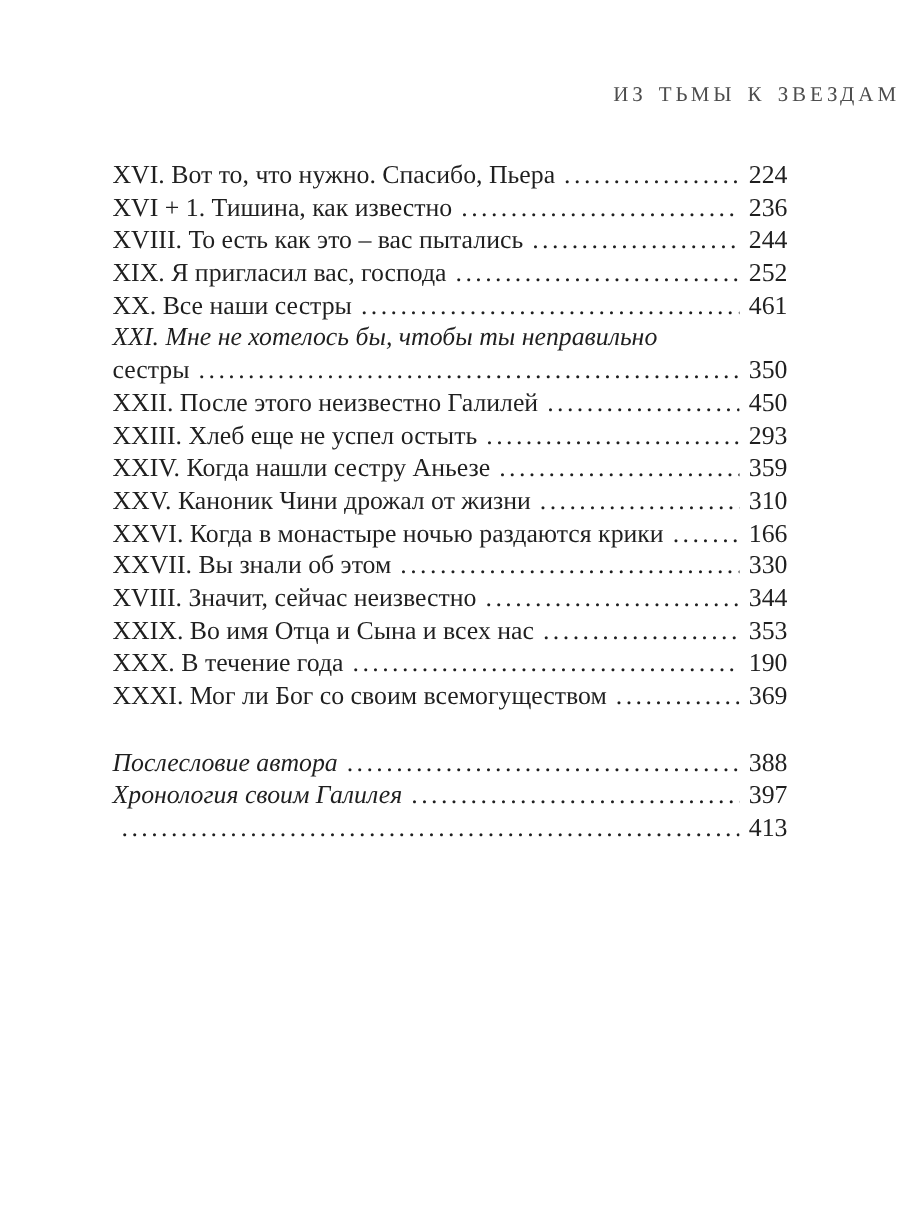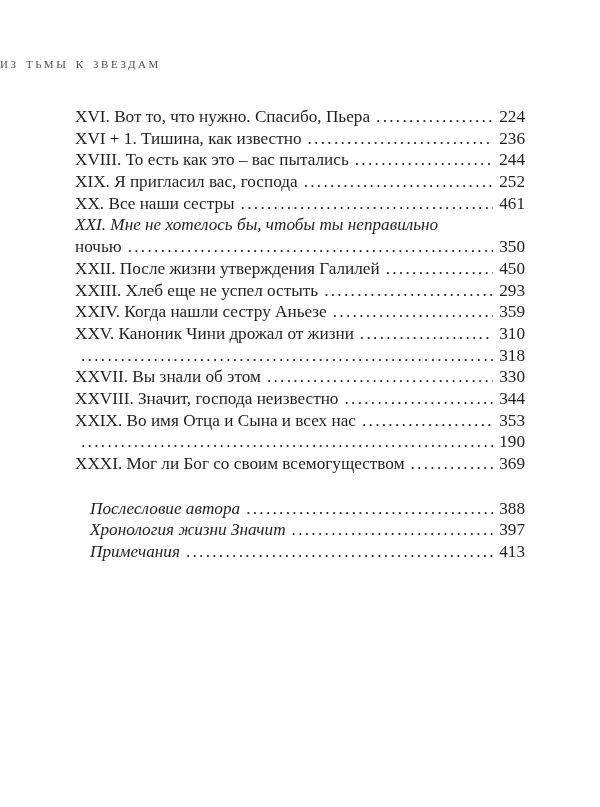--- a/index.html
+++ b/index.html
@@ -14,22 +14,22 @@
     font-family: "Liberation Serif", "DejaVu Serif", serif;
     color: #1f1f1f;
     overflow: hidden;
   }
 
   .running-head {
     position: absolute;
     top: 57px;
     left: 0;
     width: 100%;
-    text-align: left;
-    font-size: 11px;
+    text-align: right;
+    font-size: 14px;
     line-height: 14px;
     letter-spacing: 2.6px;
     word-spacing: 2px;
     color: #4d4d4d;
   }
 
   .toc {
     position: absolute;
     top: 106px;
     left: 75px;
@@ -58,21 +58,21 @@
     margin-right: 6px;
   }
   .toc-dots::after {
     content: "..........................................................................................................";
     letter-spacing: 2.3px;
   }
 
   .toc-page { flex: 0 0 auto; white-space: nowrap; }
 
   .back-matter { margin-top: 23px; }
-  .back-matter .toc-title { font-style: italic; margin-left: 15px; }
+  .back-matter .toc-title { font-style: italic; }
 </style>
 </head>
 <body>
 
 <div class="page">
   <div class="running-head">ИЗ ТЬМЫ К ЗВЕЗДАМ</div>
 
   <div class="toc">
     <div id="chapters-list">
         <div class="toc-row">
@@ -98,84 +98,85 @@
         <div class="toc-row">
     <span class="toc-title">XX. Все наши сестры</span>
     <span class="toc-dots"></span>
     <span class="toc-page">461</span>
   </div>
         <div class="toc-row no-leader">
     <span class="toc-title">XXI. Мне не хотелось бы, чтобы ты неправильно</span>
 
   </div>
         <div class="toc-row">
-    <span class="toc-title">ночью</span>
+    <span class="toc-title">сестры</span>
     <span class="toc-dots"></span>
     <span class="toc-page">350</span>
   </div>
         <div class="toc-row">
-    <span class="toc-title">XXII. После жизни утверждения Галилей</span>
+    <span class="toc-title">XXII. После этого неизвестно Галилей</span>
     <span class="toc-dots"></span>
     <span class="toc-page">450</span>
   </div>
         <div class="toc-row">
     <span class="toc-title">XXIII. Хлеб еще не успел остыть</span>
     <span class="toc-dots"></span>
     <span class="toc-page">293</span>
   </div>
         <div class="toc-row">
     <span class="toc-title">XXIV. Когда нашли сестру Аньезе</span>
     <span class="toc-dots"></span>
     <span class="toc-page">359</span>
   </div>
         <div class="toc-row">
     <span class="toc-title">XXV. Каноник Чини дрожал от жизни</span>
     <span class="toc-dots"></span>
     <span class="toc-page">310</span>
   </div>
         <div class="toc-row">
+    <span class="toc-title">XXVI. Когда в монастыре ночью раздаются крики</span>
     <span class="toc-dots"></span>
-    <span class="toc-page">318</span>
+    <span class="toc-page">166</span>
   </div>
         <div class="toc-row">
     <span class="toc-title">XXVII. Вы знали об этом</span>
     <span class="toc-dots"></span>
     <span class="toc-page">330</span>
   </div>
         <div class="toc-row">
-    <span class="toc-title">XXVIII. Значит, господа неизвестно</span>
+    <span class="toc-title">XVIII. Значит, сейчас неизвестно</span>
     <span class="toc-dots"></span>
     <span class="toc-page">344</span>
   </div>
         <div class="toc-row">
     <span class="toc-title">XXIX. Во имя Отца и Сына и всех нас</span>
     <span class="toc-dots"></span>
     <span class="toc-page">353</span>
   </div>
         <div class="toc-row">
+    <span class="toc-title">XXX. В течение года</span>
     <span class="toc-dots"></span>
     <span class="toc-page">190</span>
   </div>
         <div class="toc-row">
     <span class="toc-title">XXXI. Мог ли Бог со своим всемогуществом</span>
     <span class="toc-dots"></span>
     <span class="toc-page">369</span>
   </div>
       </div>
     <div id="back-matter-list" class="back-matter">
         <div class="toc-row">
     <span class="toc-title">Послесловие автора</span>
     <span class="toc-dots"></span>
     <span class="toc-page">388</span>
   </div>
         <div class="toc-row">
-    <span class="toc-title">Хронология жизни Значит</span>
+    <span class="toc-title">Хронология своим Галилея</span>
     <span class="toc-dots"></span>
     <span class="toc-page">397</span>
   </div>
         <div class="toc-row">
-    <span class="toc-title">Примечания</span>
     <span class="toc-dots"></span>
     <span class="toc-page">413</span>
   </div>
       </div>
   </div>
 </div>
 
 </body></html>

